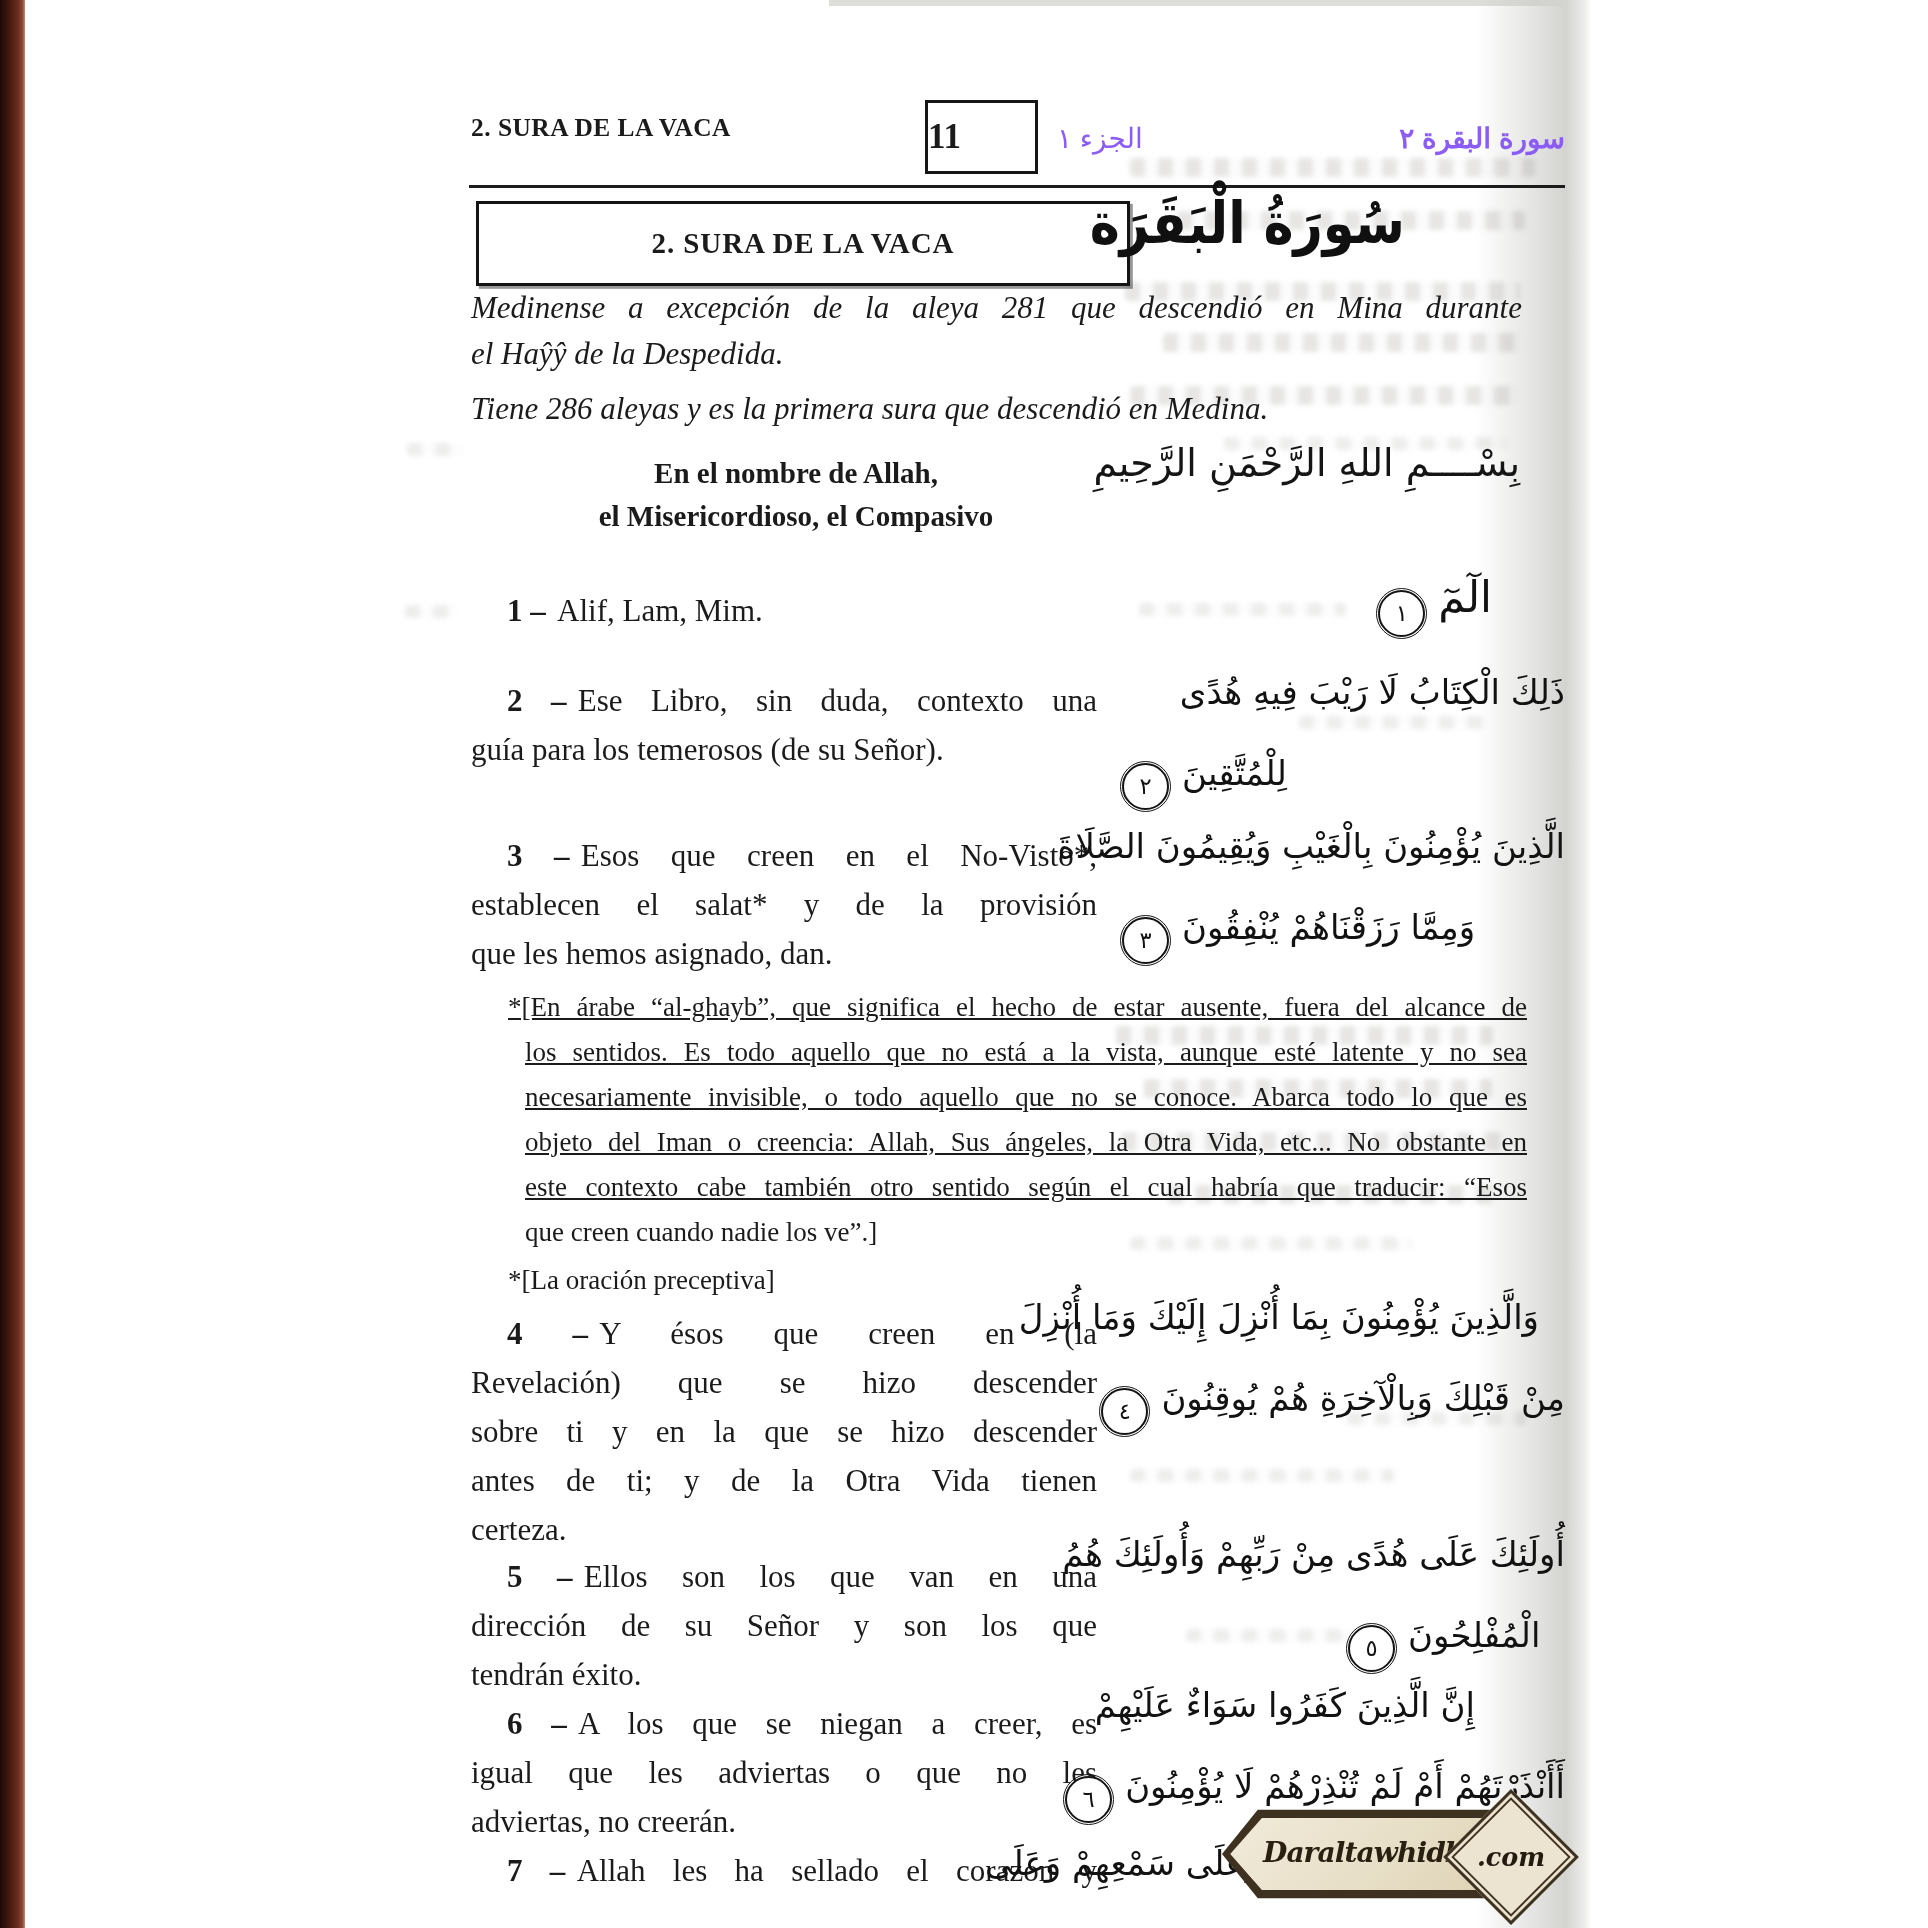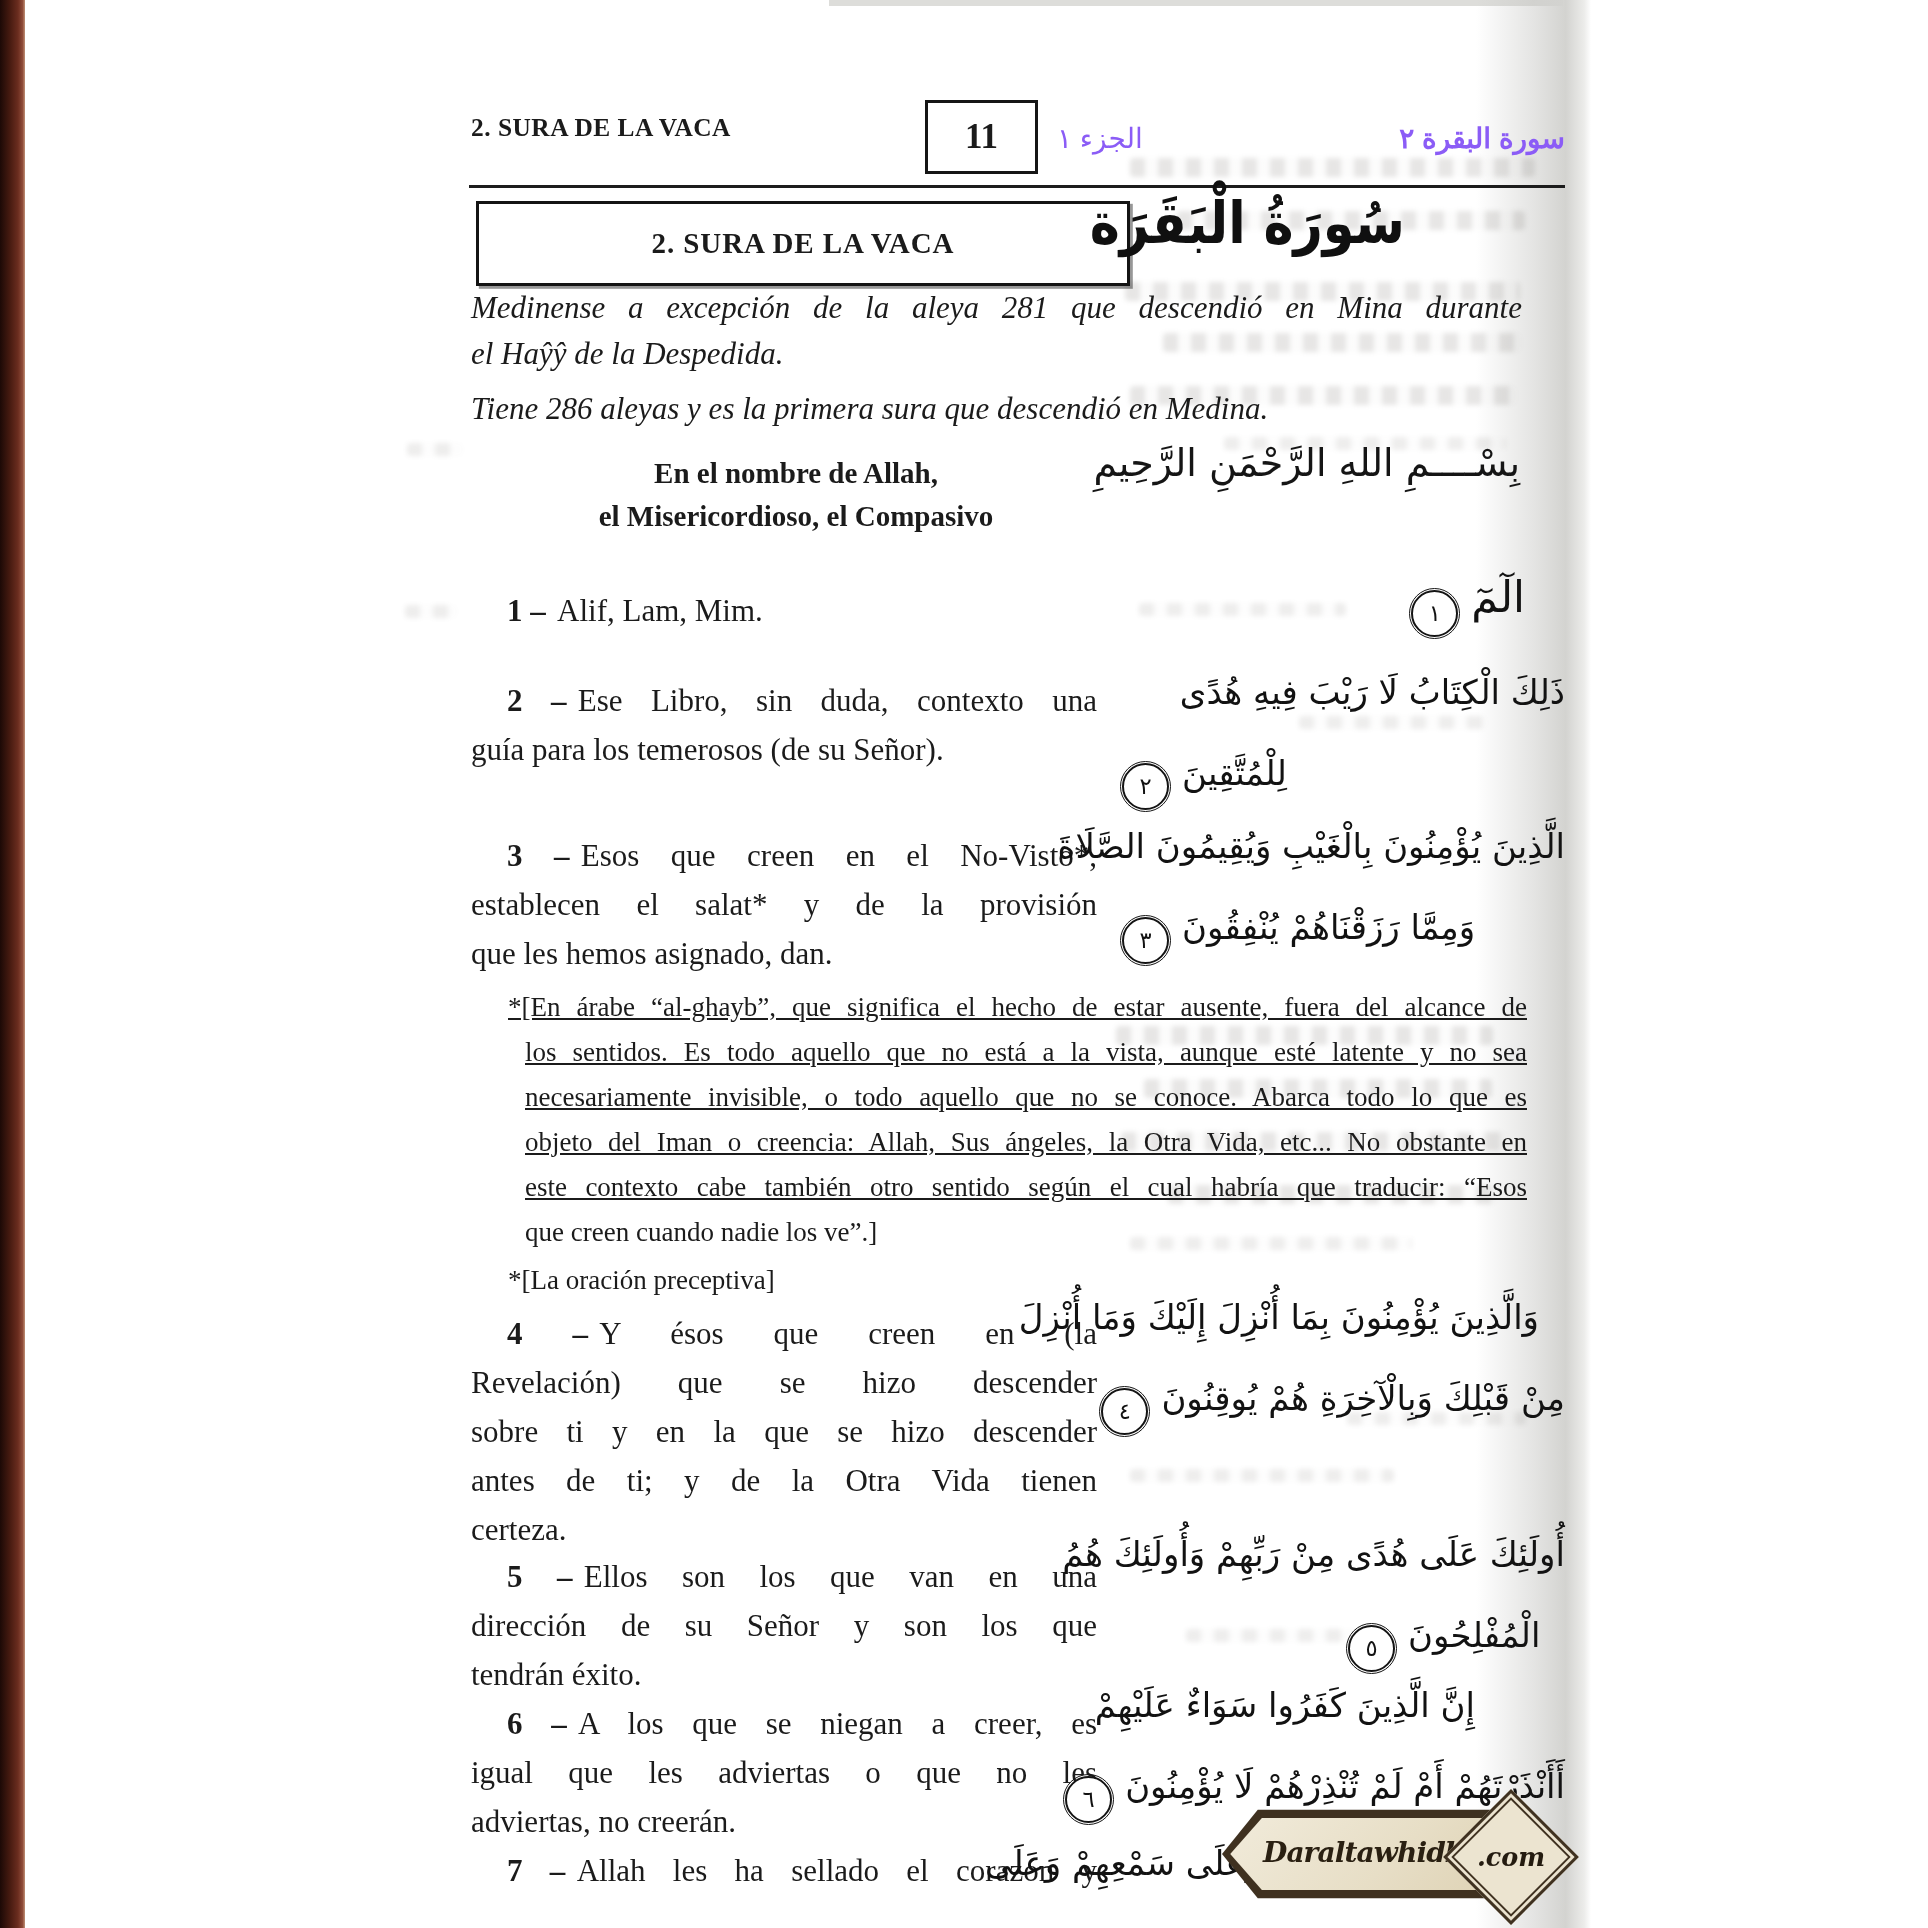--- a/index.html
+++ b/index.html
@@ -16,21 +16,21 @@
   .right-shade{position:absolute;top:0;left:1476px;width:115px;height:1928px;z-index:0;
     background:linear-gradient(to right,rgba(198,198,195,0) 0%,rgba(196,196,193,.45) 50%,#d3d3d0 78%,#ececea 94%,#ffffff 100%);}
   
   .noise{position:absolute;height:19px;border-radius:3.8px;filter:blur(2.8px);opacity:.5;z-index:1;
     background:repeating-linear-gradient(90deg,rgba(95,90,84,.30) 0 15px,rgba(95,90,84,.04) 15px 28px);}
   .noise.sm{height:13px;opacity:.35;}
 
   
   .hdr-title{position:absolute;left:471px;top:113px;font-size:25.4px;font-weight:bold;letter-spacing:0.5px;z-index:2;}
   .page-box{position:absolute;left:925px;top:100px;width:107px;height:68px;border:3.8px solid #161616;
-    display:flex;align-items:center;justify-content:center;background:#fff;z-index:2;}
+    display:flex;align-items:center;justify-content:flex-start;background:#fff;z-index:2;}
   .page-box span{font-size:35px;font-weight:bold;}
   .hdr-ar{position:absolute;top:122px;font-family:Liberation Sans, sans-serif;font-size:28px;direction:rtl;
     white-space:nowrap;z-index:2;color:#8b5cf6;}
   .hdr-juz{left:1057px;}
   .hdr-sura{left:1347px;width:218px;text-align:right;font-weight:bold;}
   .hdr-rule{position:absolute;left:469px;top:185px;width:1096px;height:2.8px;background:#1c1c1c;z-index:2;}
 
   
   .title-box{position:absolute;left:476px;top:201px;width:648px;height:79px;border:3.8px solid #141414;
     box-shadow:2.8px 2.8px 0 rgba(25,25,25,.45);display:flex;align-items:center;justify-content:center;
@@ -142,21 +142,21 @@
   <div class="basmala-es">
     <div>En el nombre de Allah,</div>
     <div>el Misericordioso, el Compasivo</div>
   </div>
   <div class="basmala-ar">بِسْــــمِ اللهِ الرَّحْمَنِ الرَّحِيمِ</div>
 
   <div class="es-verse" style="top:586px">
     <div class="es-line indent"><span class="vnum">1 –</span><span>Alif, Lam, Mim.</span></div>
   </div>
   <div class="ar-block" style="top:557px">
-    <div class="ar-line ar-right big-ar" style="margin-right:40px">
+    <div class="ar-line ar-right big-ar" style="margin-right:73px">
       <span>الٓمٓ</span><span class="ayah">١</span>
     </div>
   </div>
 
   <div class="es-verse" style="top:676px">
     <div class="es-line just indent"><span class="vnum">2 –</span><span>Ese Libro, sin duda, contexto una</span></div>
     <div class="es-line"><span>guía para los temerosos (de su Señor).</span></div>
   </div>
   <div class="ar-block" style="top:652px">
     <div class="ar-line ar-right"><span>ذَلِكَ الْكِتَابُ لَا رَيْبَ فِيهِ هُدًى</span></div>

